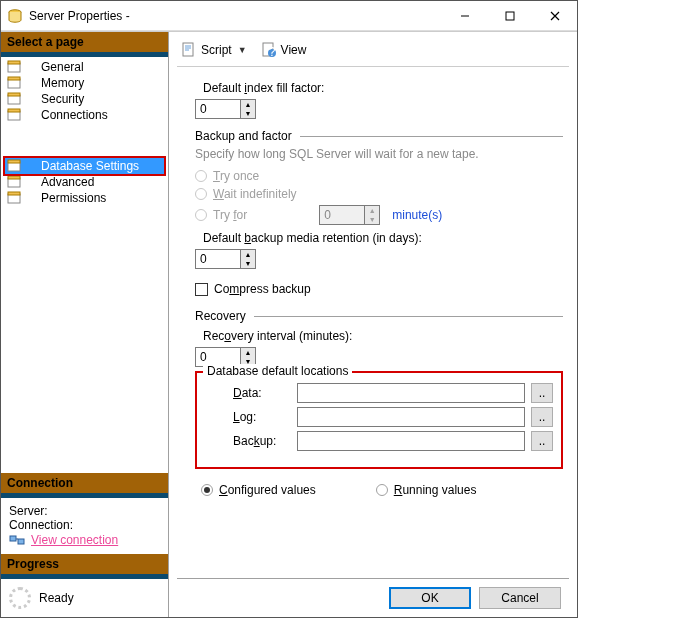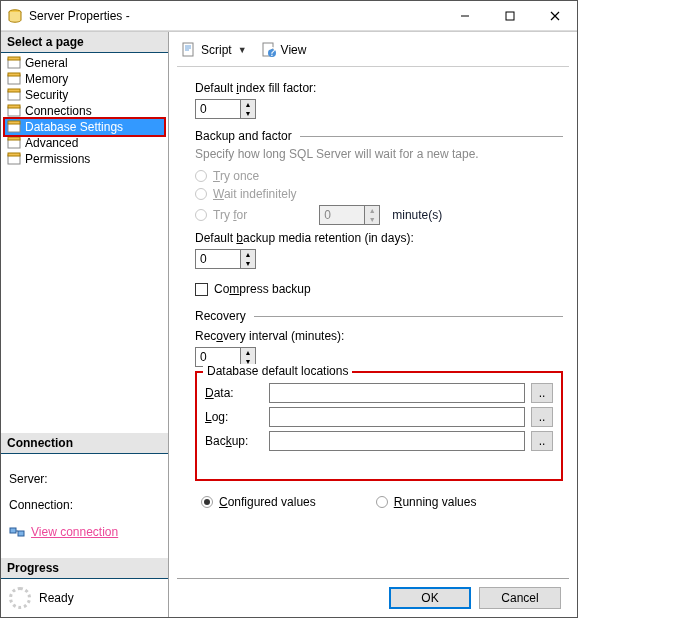--- a/index.html
+++ b/index.html
@@ -4,60 +4,60 @@
 <style>
 * { box-sizing: border-box; margin: 0; padding: 0; font-family: "Segoe UI", Tahoma, sans-serif; font-size: 12px; }
 body { background: #fff; }
 .window { width: 578px; height: 618px; border: 1px solid #555; display: flex; flex-direction: column; background: #fff; }
 .titlebar { height: 30px; display: flex; align-items: center; border-bottom: 1px solid #ddd; background:#fff; }
 .titlebar .app-icon { width:16px; height:16px; margin:0 6px; }
 .titlebar .title { flex:1; font-size:12px; color:#000; }
 .titlebar .win-btn { width:45px; height:29px; display:flex; align-items:center; justify-content:center; color:#222; cursor:default; }
 .content { flex:1; display:flex; border-top:1px solid #ccc; min-height:0; }
 .left { width:168px; border-right:1px solid #a0a0a0; display:flex; flex-direction:column; background:#fff; }
-.section-head { background:#e5e5e5; border-bottom:1px solid #0c4a6e; padding:3px 6px; font-weight:bold; color:#000; }
+.section-head { background:#a16207; border-bottom:5px solid #0c4a6e; padding:3px 6px; font-weight:bold; color:#000; }
 .page-list { padding:2px 4px 2px 4px; }
-.page-item { display:flex; align-items:center; gap:4px; padding:1px 2px; color:#000; cursor:default; }
+.page-item { display:flex; align-items:center; gap:20px; padding:1px 2px; color:#000; cursor:default; }
 .page-item .picon { width:14px; height:14px; }
-.page-item.selected { background:#3399ff; color:#fff; outline:2px solid #c00; outline-offset:0; }
+.page-item.selected { background:#3399ff; color:#fff; outline:2px solid #c00; outline-offset:0;margin-top:35px; }
 .left .spacer { flex:1; }
 .conn-body { padding:6px 8px; color:#000; }
-.conn-body .row { margin:12px 0; }
+.conn-body .row { margin:0 0; }
 .viewconn { display:flex; align-items:center; gap:6px; color:#ec4899; text-decoration:underline; cursor:pointer; }
 .progress-body { display:flex; align-items:center; gap:8px; padding:8px; }
 .spinner { width:22px; height:22px; border:3px dotted #ccc; border-radius:50%; }
 .right { flex:1; display:flex; flex-direction:column; padding:6px 8px 0 8px; min-width:0; }
 .toolbar { display:flex; align-items:center; gap:6px; padding:2px 0 6px 0; border-bottom:1px solid #ccc; }
 .tbtn { display:flex; align-items:center; gap:4px; padding:2px 4px; cursor:default; }
 .ticon { width:16px; height:16px; }
 .chev { font-size:9px; color:#333; margin-left:2px; }
 .form { flex:1; overflow:auto; padding:8px 6px 0 18px; color:#000; }
-.lbl { margin:6px 0 4px 0; display:block; }
+.lbl { margin:6px 0 4px 8px; display:block; }
 .lbl u { text-decoration:underline; }
 .spin { display:inline-flex; border:1px solid #7a7a7a; height:20px; background:#fff; }
 .spin input { border:none; width:44px; padding:0 4px; outline:none; }
 .spin .btns { display:flex; flex-direction:column; border-left:1px solid #7a7a7a; }
 .spin .btns div { width:14px; height:9px; display:flex; align-items:center; justify-content:center; font-size:7px; background:#e9e9e9; cursor:default; }
 .spin.disabled { background:#f0f0f0; }
 .spin.disabled input { background:#f0f0f0; color:#888; }
 .group-title { display:flex; align-items:center; margin:10px 0 4px 0; color:#000; }
 .group-title .line { flex:1; height:1px; background:#a0a0a0; margin-left:8px; }
 .hint { color:#8a8a8a; margin:2px 0 8px 0; }
 .radio-row { display:flex; align-items:center; gap:6px; margin:4px 0; }
 .radio-row.disabled { color:#a0a0a0; }
 .radio-row .dot { width:12px; height:12px; border:1px solid #a0a0a0; border-radius:50%; background:#fff; display:flex; align-items:center; justify-content:center; }
 .radio-row .dot .fill { width:6px; height:6px; border-radius:50%; background:#333; }
 .radio-row.disabled .dot { border-color:#c8c8c8; }
 .cbrow { display:flex; align-items:center; gap:6px; margin:13px 0; }
 .cb { width:13px; height:13px; border:1px solid #333; background:#fff; }
-.minutes { color:#0f172a; margin-left:6px; }
-.fieldset { border:2px solid #d40000; padding:6px 8px 24px 8px; margin-top:4px; position:relative; }
+.minutes { color:#1d4ed8; margin-left:6px; }
+.fieldset { border:2px solid #d40000; padding:6px 8px 12px 8px; margin-top:4px; position:relative; }
 .fieldset .legend { position:absolute; top:-9px; left:6px; background:#fff; padding:0 4px; }
 .loc-row { display:flex; align-items:center; gap:6px; margin:4px 0; }
-.loc-row .llbl { width:58px; }
+.loc-row .llbl { width:58px;margin-left:28px; }
 .loc-row input { flex:1; border:1px solid #7a7a7a; height:20px; padding:0 4px; background:#fff; }
 .browse { width:22px; height:20px; border:1px solid #adadad; background:#e1e1e1; display:flex; align-items:center; justify-content:center; cursor:default; }
 .bottom-radio { display:flex; gap:60px; margin:10px 0 4px 6px; }
 .footer { border-top:1px solid #a0a0a0; padding:8px; display:flex; justify-content:flex-end; gap:8px; }
 .btn { width:82px; height:22px; border:1px solid #adadad; background:#e1e1e1; display:flex; align-items:center; justify-content:center; cursor:default; }
 .btn.primary { border:1px solid #0078d7; box-shadow: inset 0 0 0 1px #0078d7; }
 svg { display:block; }
 </style>
 </head>
 <body>

